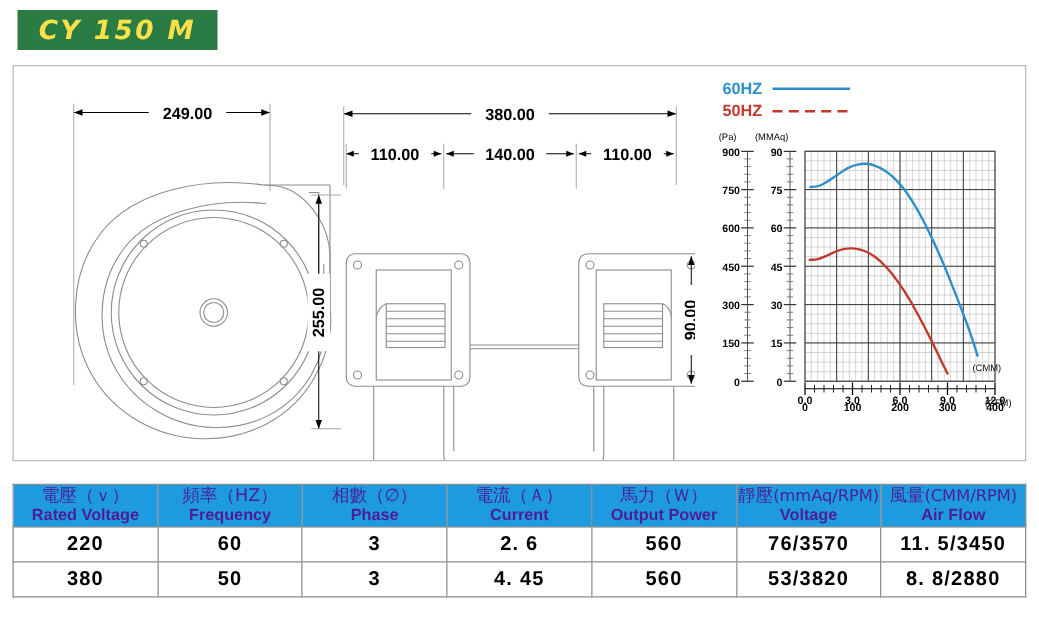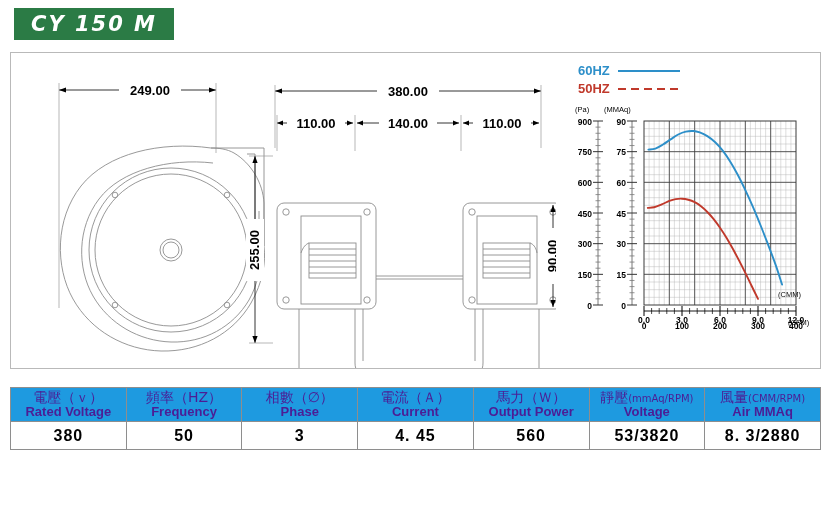--- a/index.html
+++ b/index.html
@@ -29,21 +29,21 @@
     left: 14px;
     top: 8px;
     width: 160px;
     height: 32px;
     background: #2b7b45;
     display: flex;
     align-items: center;
     justify-content: center;
   }
   #title-banner .title-text {
-    color: #ffffff;
+    color: #fde047;
     font-family: "DejaVu Sans", sans-serif;
     font-style: italic;
     font-weight: bold;
     font-size: 21px;
     letter-spacing: 2px;
     white-space: nowrap;
   }
 
   
   #drawing-panel {
@@ -96,21 +96,21 @@
     line-height: 1.05;
   }
   #spec-table th .cn {
     display: block;
     font-family: "DejaVu Sans", sans-serif;
     font-size: 14px;
     font-weight: normal;
     white-space: nowrap;
   }
   #spec-table th .cn .sm {
-    font-size: 10px;
+    font-size: 13px;
   }
   #spec-table th .en {
     display: block;
     font-family: "Liberation Sans", sans-serif;
     font-size: 13px;
     font-weight: bold;
     white-space: nowrap;
   }
   #spec-table td {
     background: #ffffff;
@@ -552,30 +552,39 @@
         <th>
           <span class="cn">馬力（Ｗ）</span>
           <span class="en">Output Power</span>
         </th>
         <th>
           <span class="cn"><span>靜壓</span><span class="sm">(mmAq/RPM)</span></span>
           <span class="en">Voltage</span>
         </th>
         <th>
           <span class="cn"><span>風量</span><span class="sm">(CMM/RPM)</span></span>
-          <span class="en">Air MMAq</span>
+          <span class="en">Air Flow</span>
         </th>
       </tr>
     </thead>
     <tbody id="spec-table-body">
+        <tr>
+          <td>220</td>
+          <td>60</td>
+          <td>3</td>
+          <td>2. 6</td>
+          <td>560</td>
+          <td>76/3570</td>
+          <td>11. 5/3450</td>
+        </tr>
         <tr>
           <td>380</td>
           <td>50</td>
           <td>3</td>
           <td>4. 45</td>
           <td>560</td>
           <td>53/3820</td>
-          <td>8. 3/2880</td>
+          <td>8. 8/2880</td>
         </tr>
       </tbody>
   </table>
 
 </div>
 
 </body></html>

